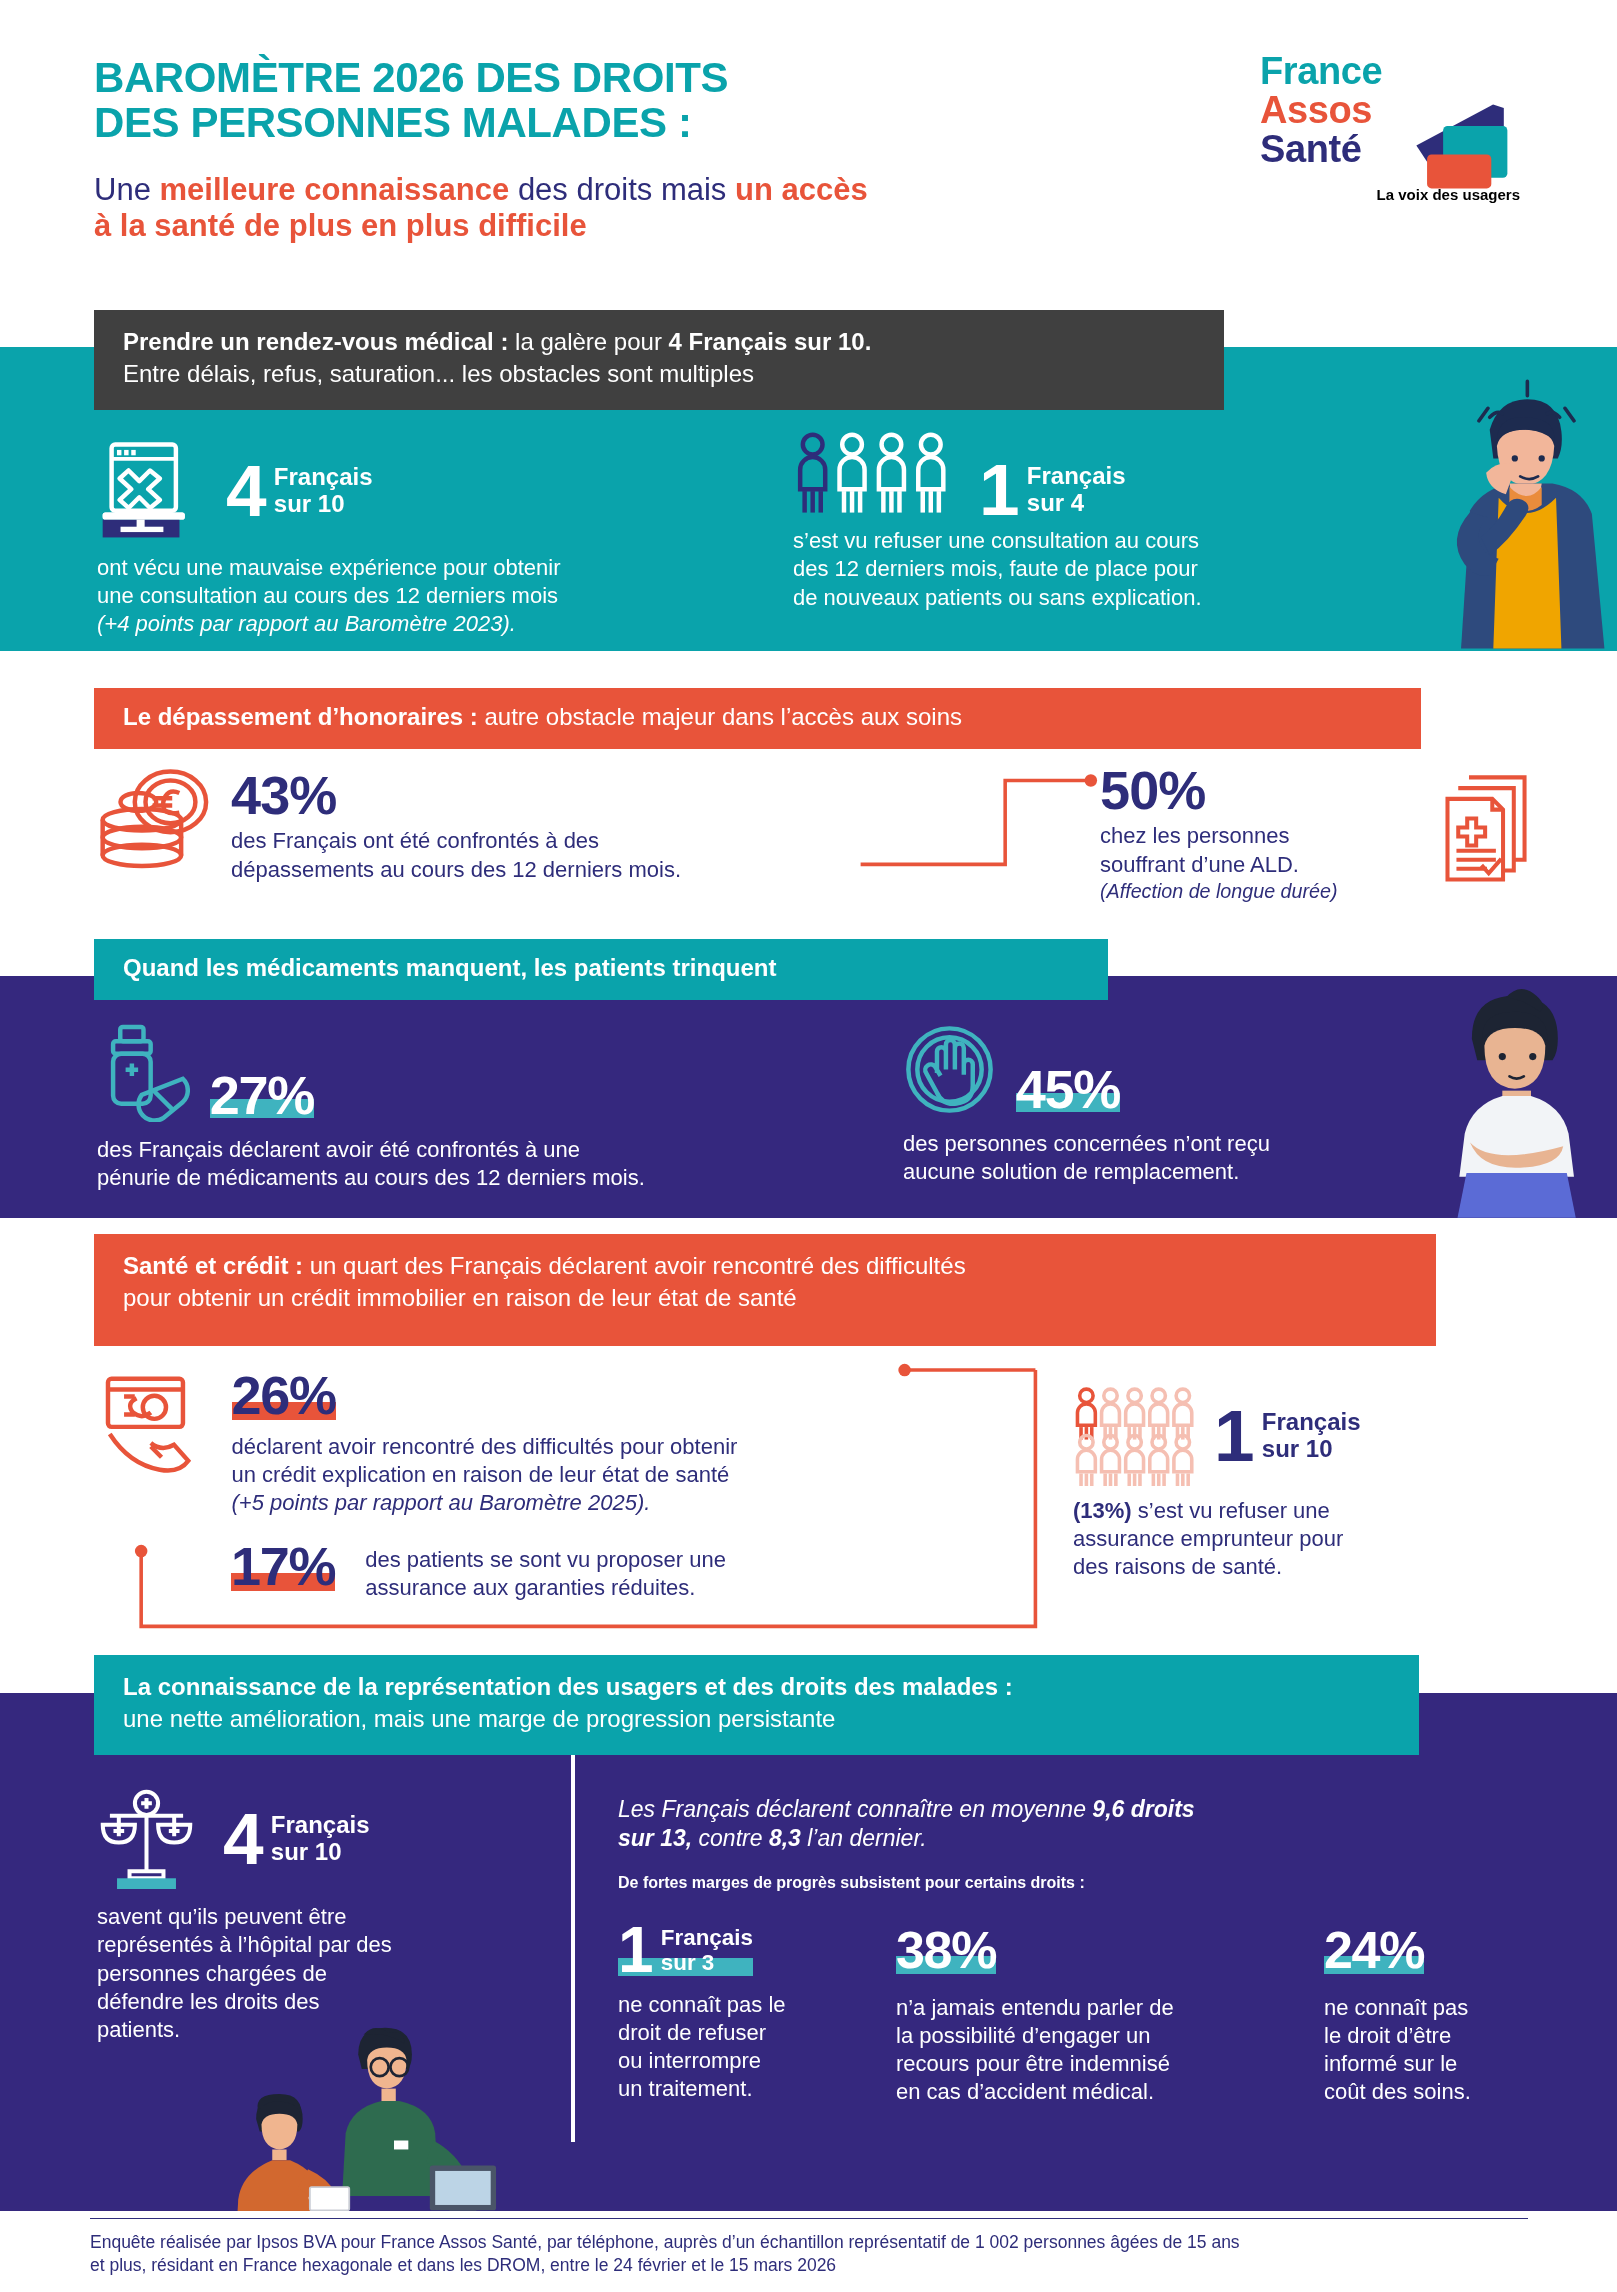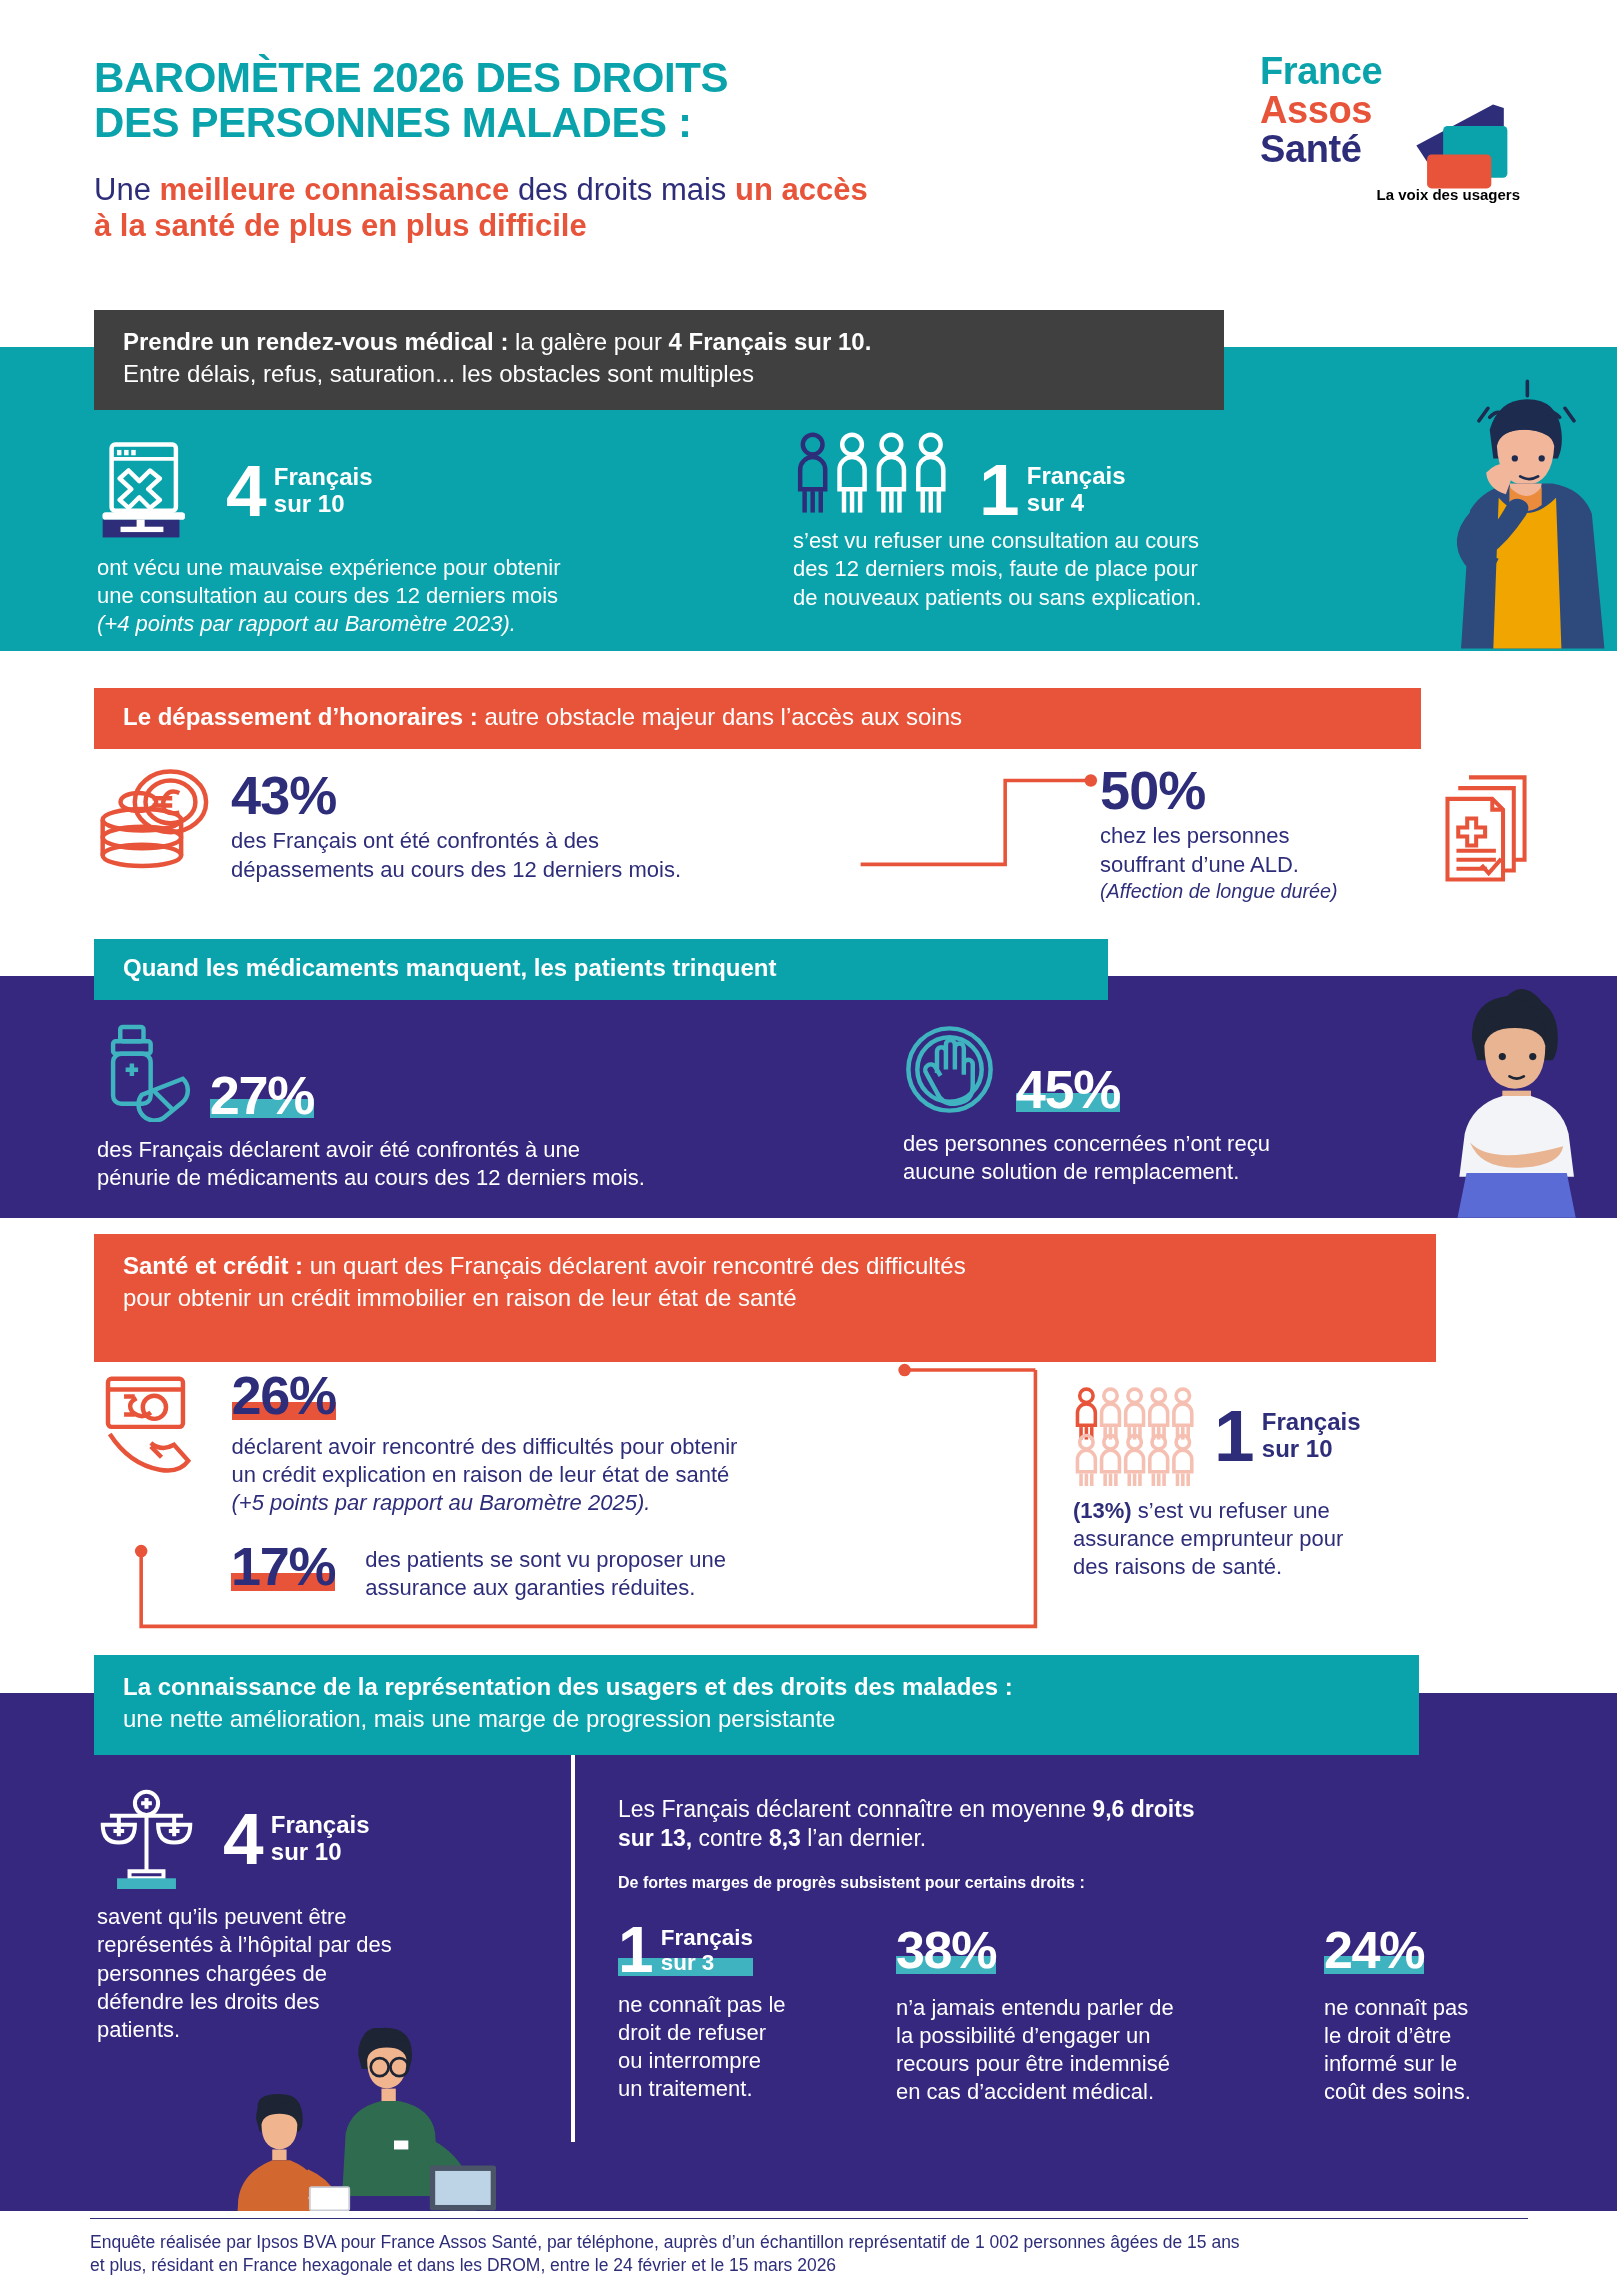--- a/index.html
+++ b/index.html
@@ -333,21 +333,21 @@
       <circle cx="146" cy="82" r="4" fill="#1d2433"></circle>
     <path d="M120 104 q8 5 16 0" stroke="#1d2433" stroke-width="3" fill="none" stroke-linecap="round"></path>
     <path d="M116 16 q16 -18 34 -2 q12 10 4 18 q-18 -14 -38 -16z" fill="#1d2433"></path>
     <path d="M112 120 l32 0 l0 22 l-32 0z" fill="#e8b492"></path>
     <path d="M70 168 q8 -32 42 -42 l32 0 q34 10 42 42 l6 48 l-128 0z" fill="#f2f4f7"></path>
     <path d="M74 176 q34 26 108 0 l0 30 q-52 26 -108 0z" fill="#f2f4f7"></path>
     <path d="M76 178 q24 26 104 4 q-4 22 -48 24 q-44 2 -56 -28z" fill="#e8b492"></path>
     <path d="M72 212 l112 0 l10 50 l-132 0z" fill="#5b6bd6"></path>
   </svg>
 
-  <div class="ribbon ribbon-orange" style="left:94px; top:1234px; width:1342px; height:128px;">
+  <div class="ribbon ribbon-orange" style="left:94px; top:1234px; width:1342px; height:112px;">
     <div class="l1">
       <b>Santé et crédit :</b><span> un quart des Français déclarent avoir rencontré des difficultés</span>
     </div>
     <div class="l2">pour obtenir un crédit immobilier en raison de leur état de santé</div>
   </div>
 
   <div style="position:absolute; left:97px; top:1368px; display:flex; align-items:flex-start; gap:21.5px;">
     <svg width="113" height="116" viewBox="0 0 126 130">
       <g fill="none" stroke="#e8543a" stroke-width="5">
         <rect x="12" y="12" width="84" height="54" rx="4"></rect>
@@ -534,21 +534,21 @@
     <rect x="116" y="192" width="44" height="26" rx="2" fill="#fff" stroke="#c9ccd4" stroke-width="2"></rect>
     <rect x="0" y="222" width="420" height="12" fill="#7b8698"></rect>
     <rect x="30" y="234" width="10" height="8" fill="#5d6878"></rect>
     <rect x="370" y="234" width="10" height="8" fill="#5d6878"></rect>
     <rect x="250" y="168" width="74" height="50" rx="3" fill="#4a5568"></rect>
     <rect x="256" y="174" width="62" height="38" fill="#bcd4e6"></rect>
     <rect x="272" y="218" width="30" height="5" fill="#4a5568"></rect>
   </svg>
 
   <div style="position:absolute; left:618px; top:1795px; width:842px;">
-    <div class="stat-note white-txt" style="font-size:23px;">
+    <div class="stat-note white-txt" style="font-size:23px;font-style:italic;">
       <div>
         <span>Les Français déclarent connaître en moyenne </span><b>9,6 droits</b>
       </div>
       <div>
         <b>sur 13,</b><span> contre </span><b>8,3</b><span> l’an dernier.</span>
       </div>
     </div>
     <div class="white-txt" style="font-size:16px; font-weight:bold; margin-top:19.7px;">De fortes marges de progrès subsistent pour certains droits :</div>
   </div>
 

